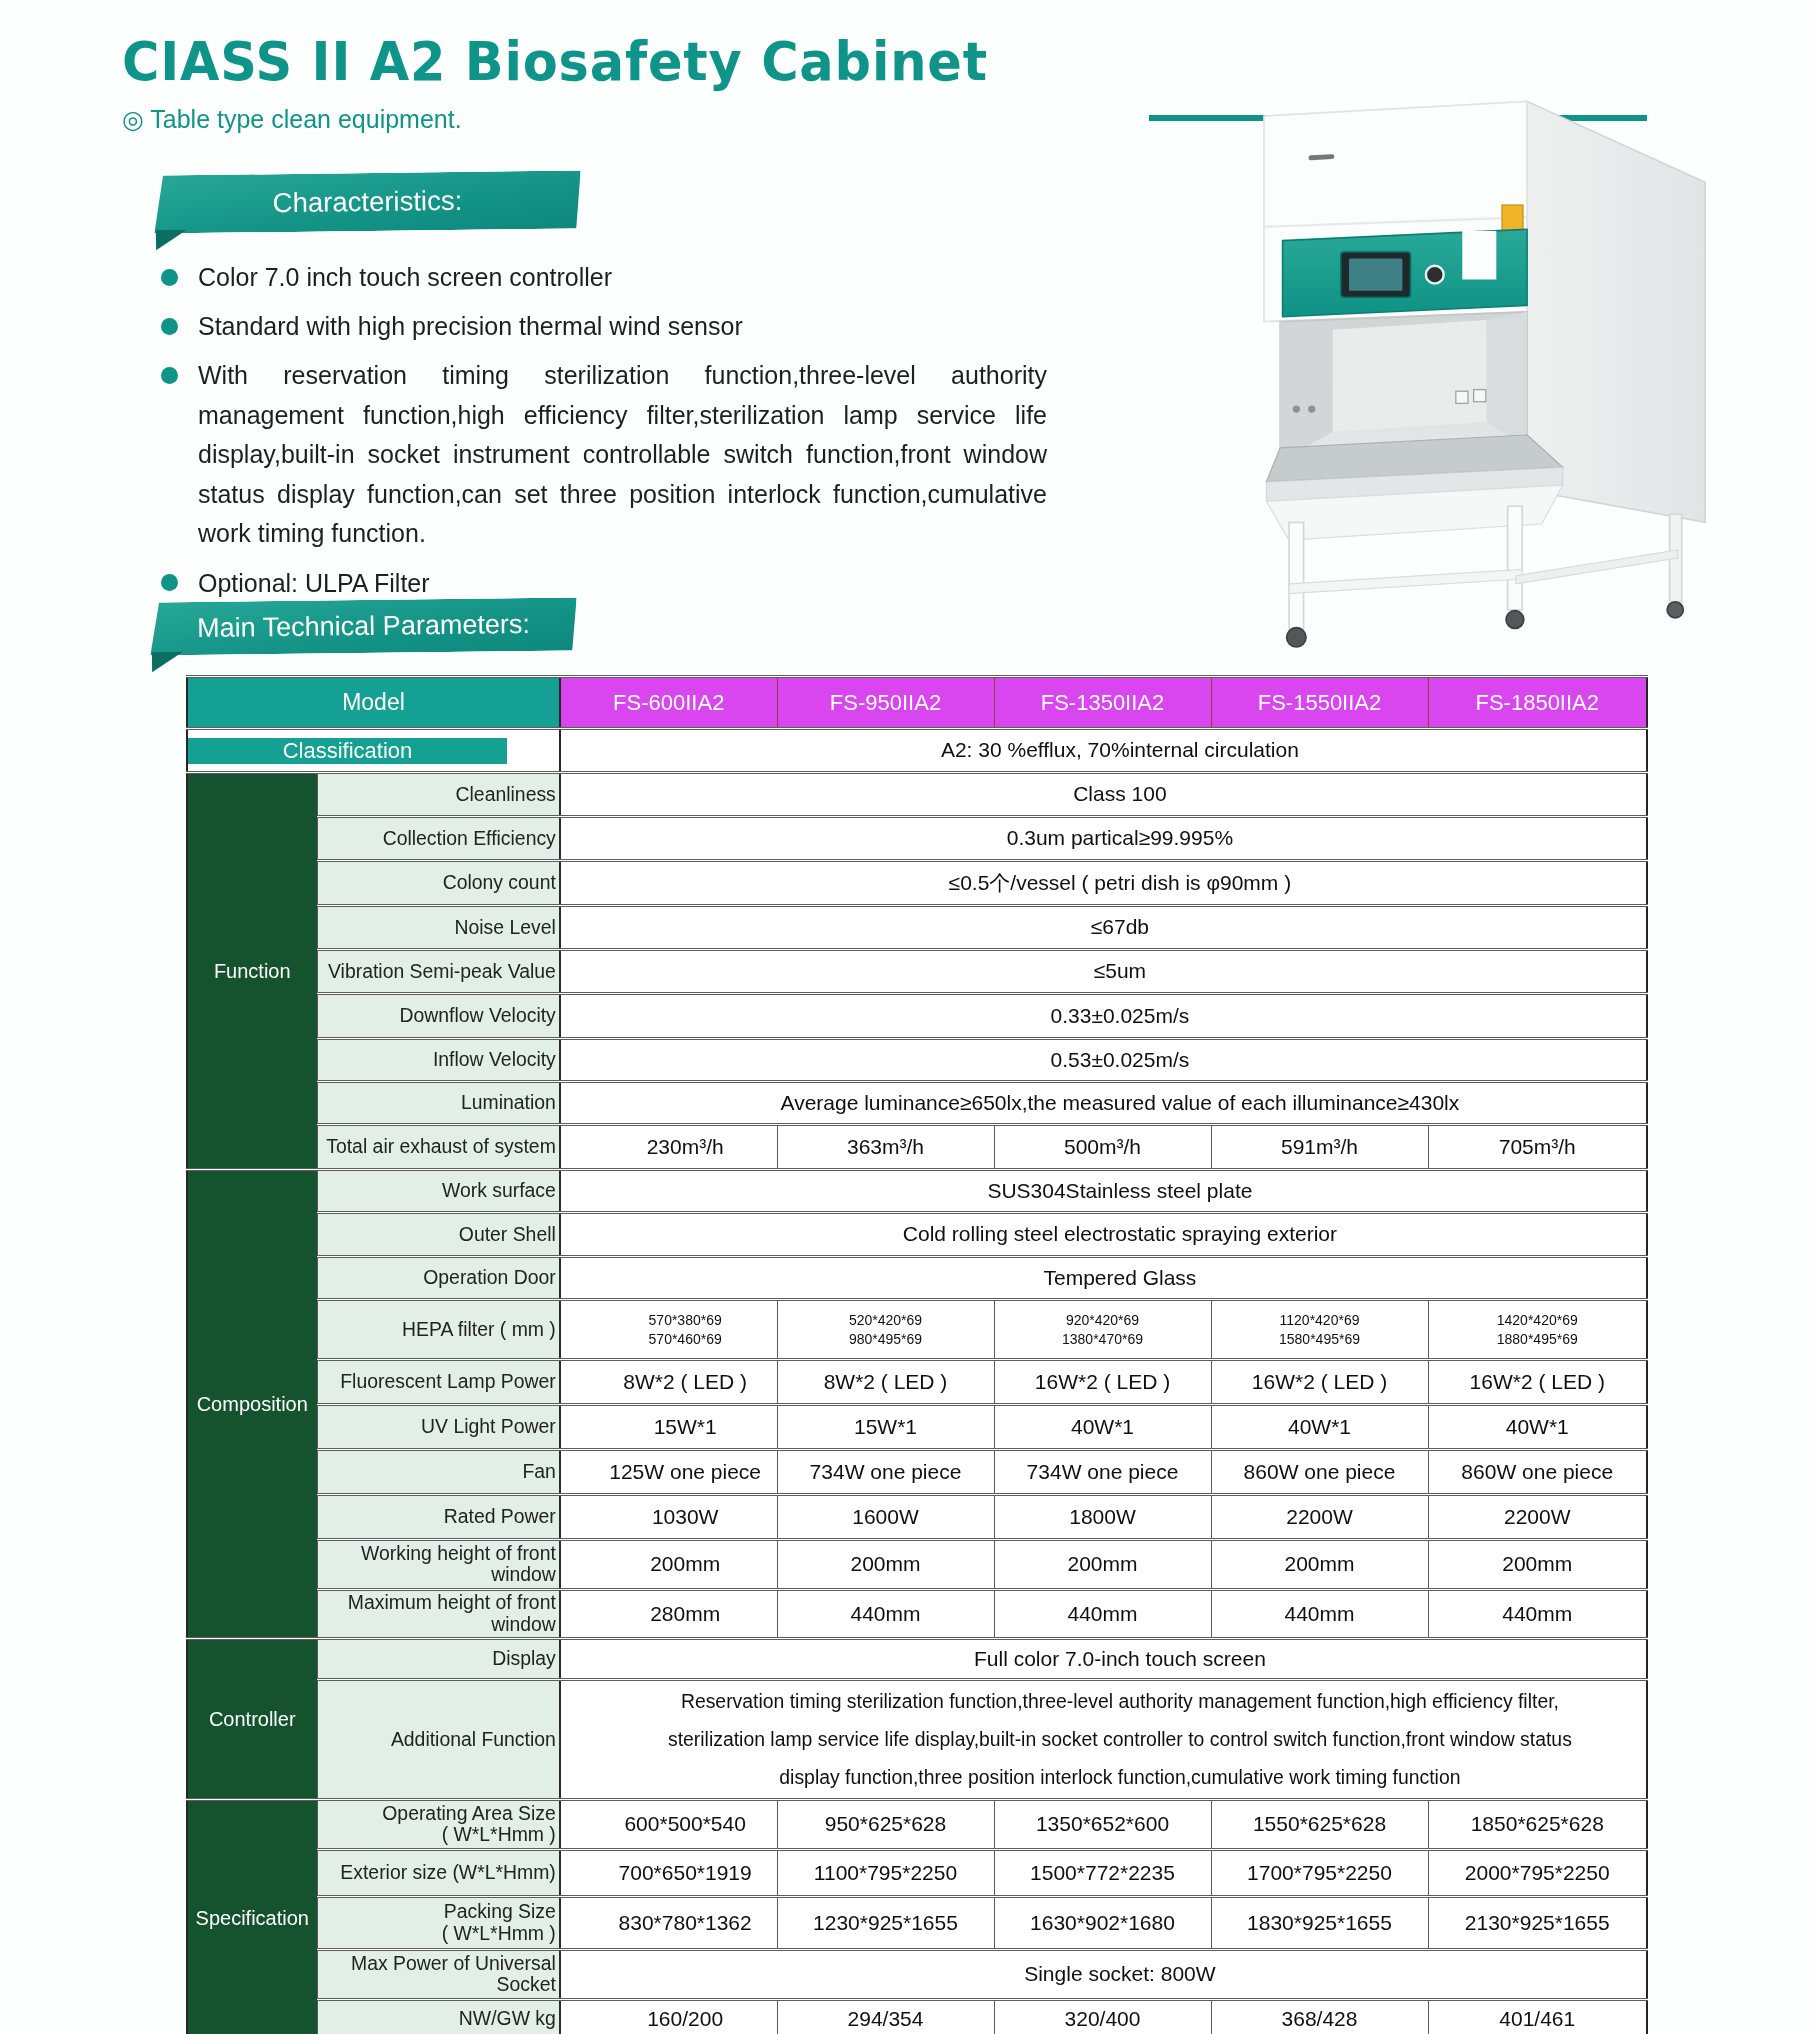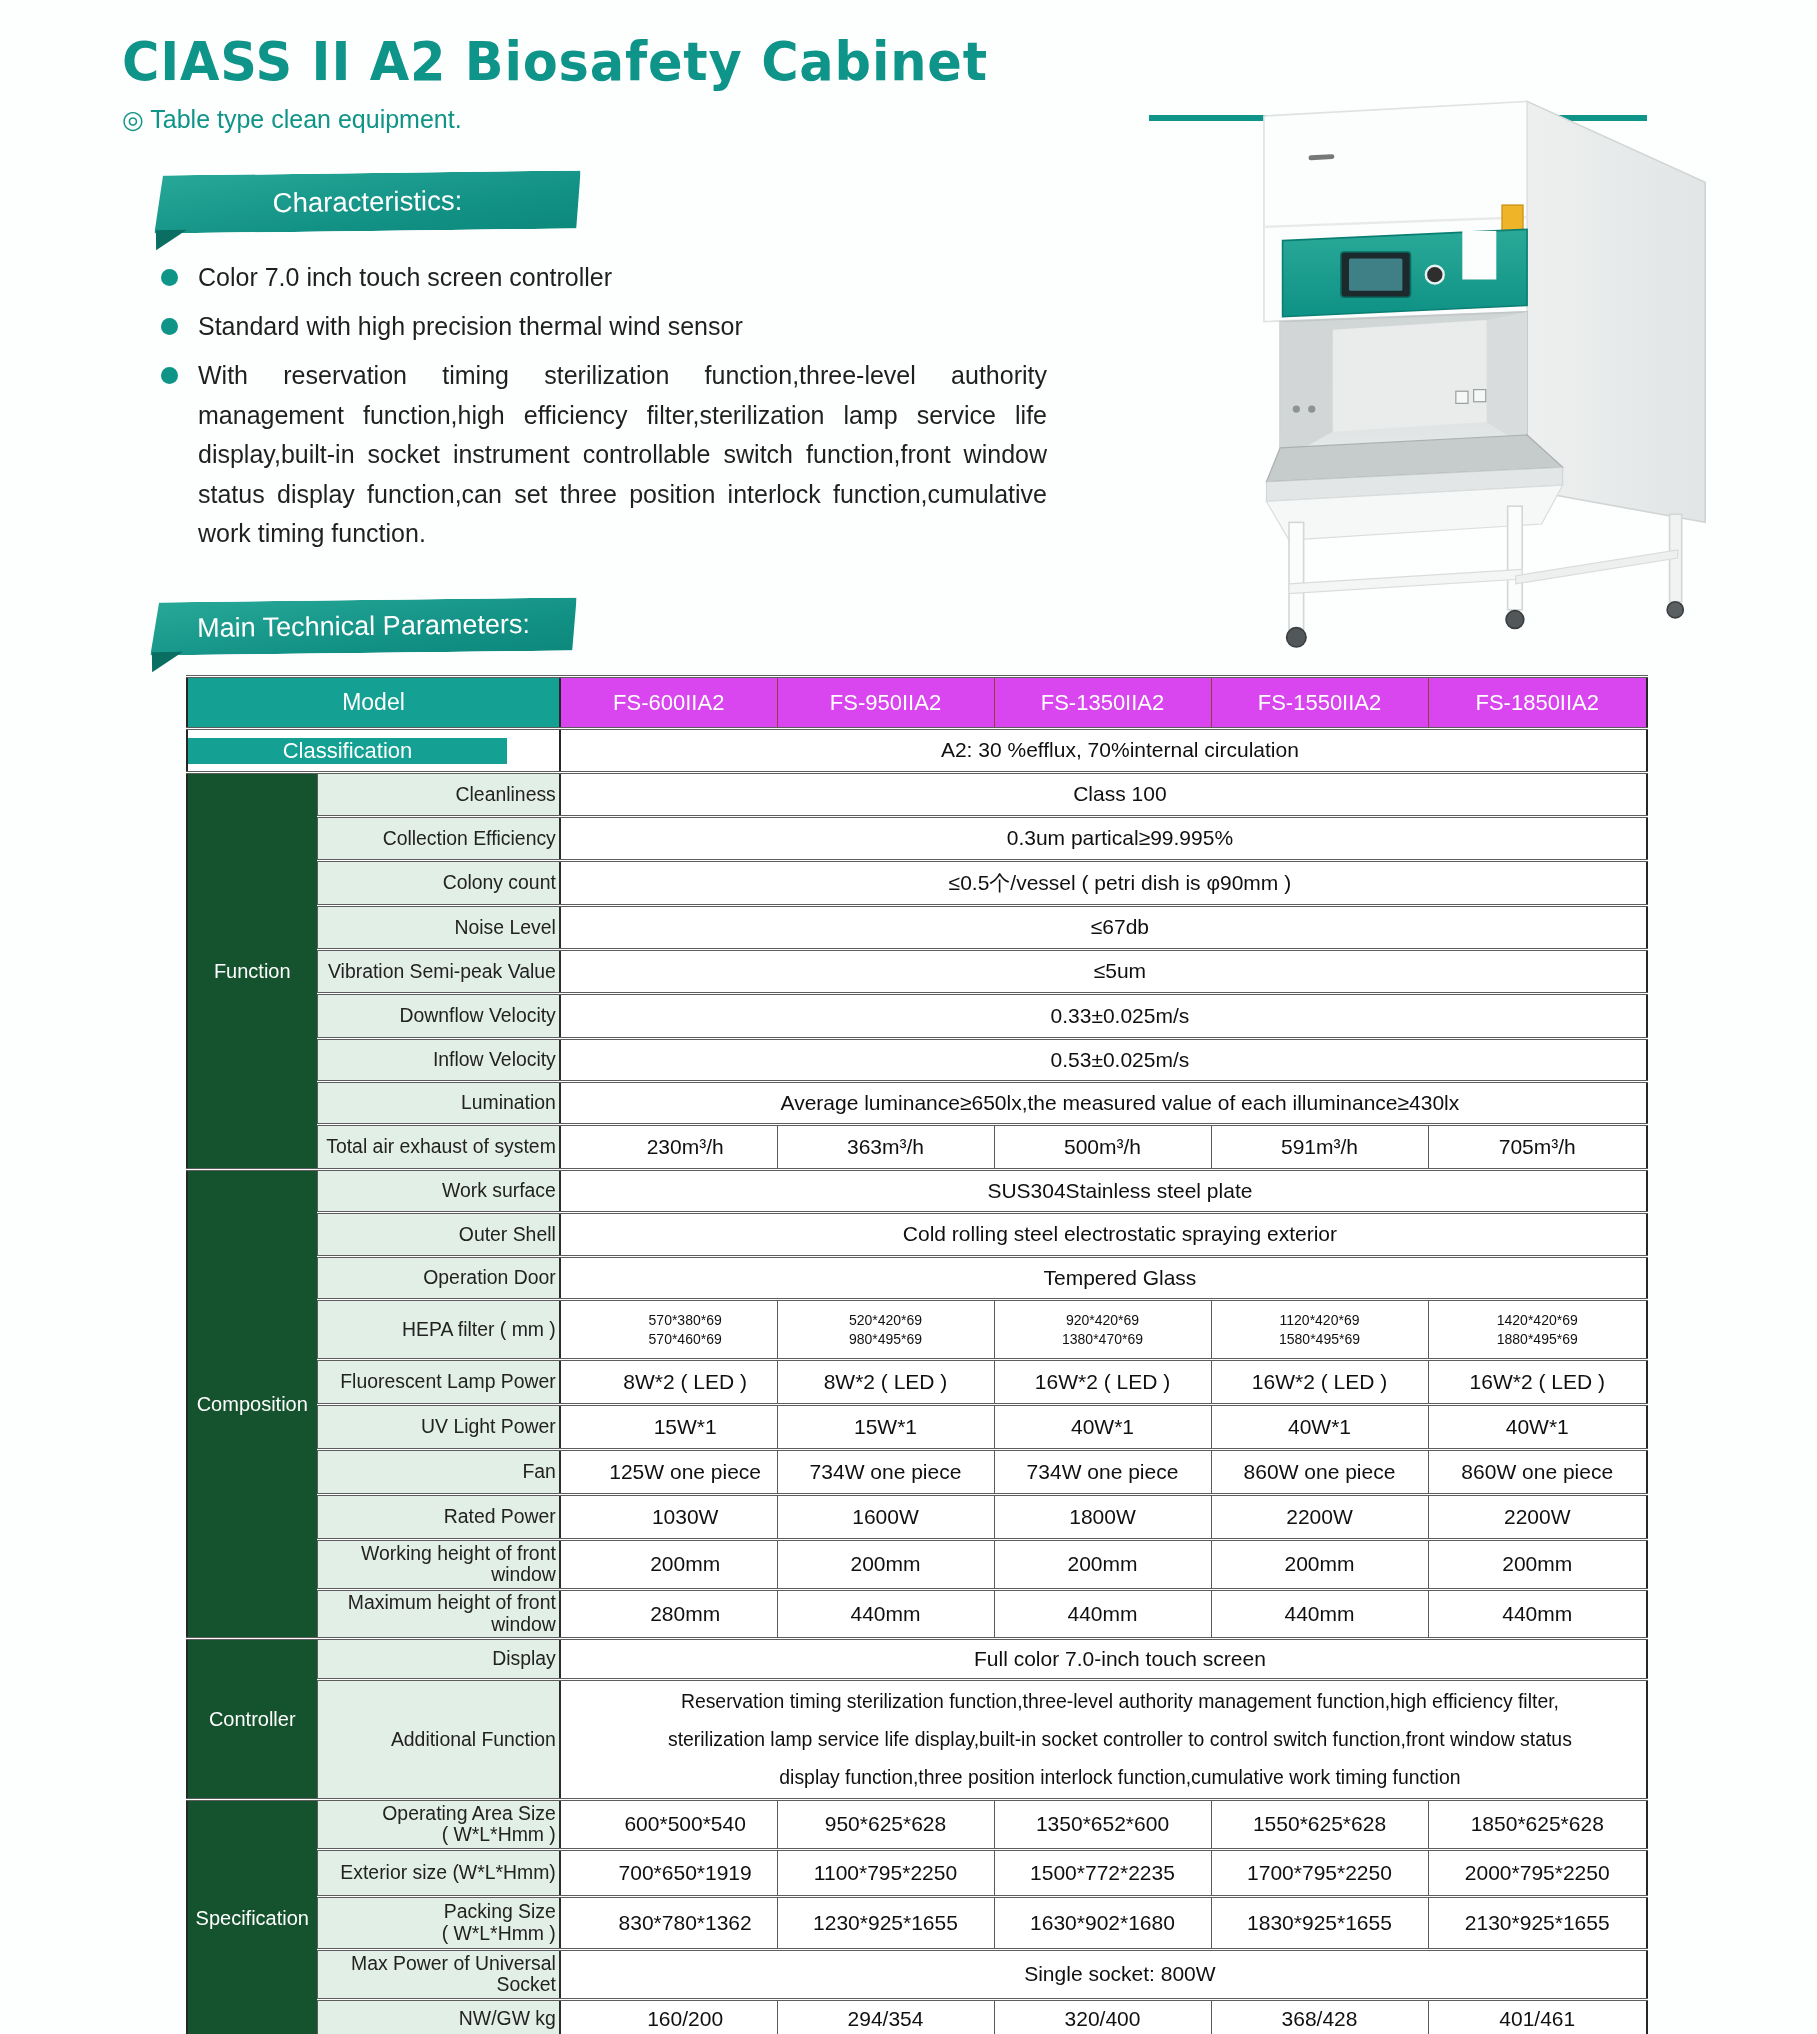--- a/index.html
+++ b/index.html
@@ -55,20 +55,21 @@
 
   <div class="ribbon" id="ribbon-characteristics">
     <div class="ribbon-band">Characteristics:</div>
     <div class="ribbon-fold"></div>
   </div>
 
   <ul class="chars">
     <li>Color 7.0 inch touch screen controller</li>
     <li>Standard with high precision thermal wind sensor</li>
     <li>With reservation timing sterilization function,three-level authority management function,high efficiency filter,sterilization lamp service life display,built-in socket instrument controllable switch function,front window status display function,can set three position interlock function,cumulative work timing function.</li>
+    <li>Optional: ULPA Filter</li>
   </ul>
 
   <svg id="product" viewBox="0 0 640 730">
     <defs>
       <linearGradient id="gSide" x1="0" y1="0" x2="1" y2="0">
         <stop offset="0" stop-color="#eef0f0"></stop>
           <stop offset="1" stop-color="#e2e5e5"></stop>
       </linearGradient>
       <linearGradient id="gTeal" x1="0" y1="0" x2="0" y2="1">
         <stop offset="0" stop-color="#2aa998"></stop>

